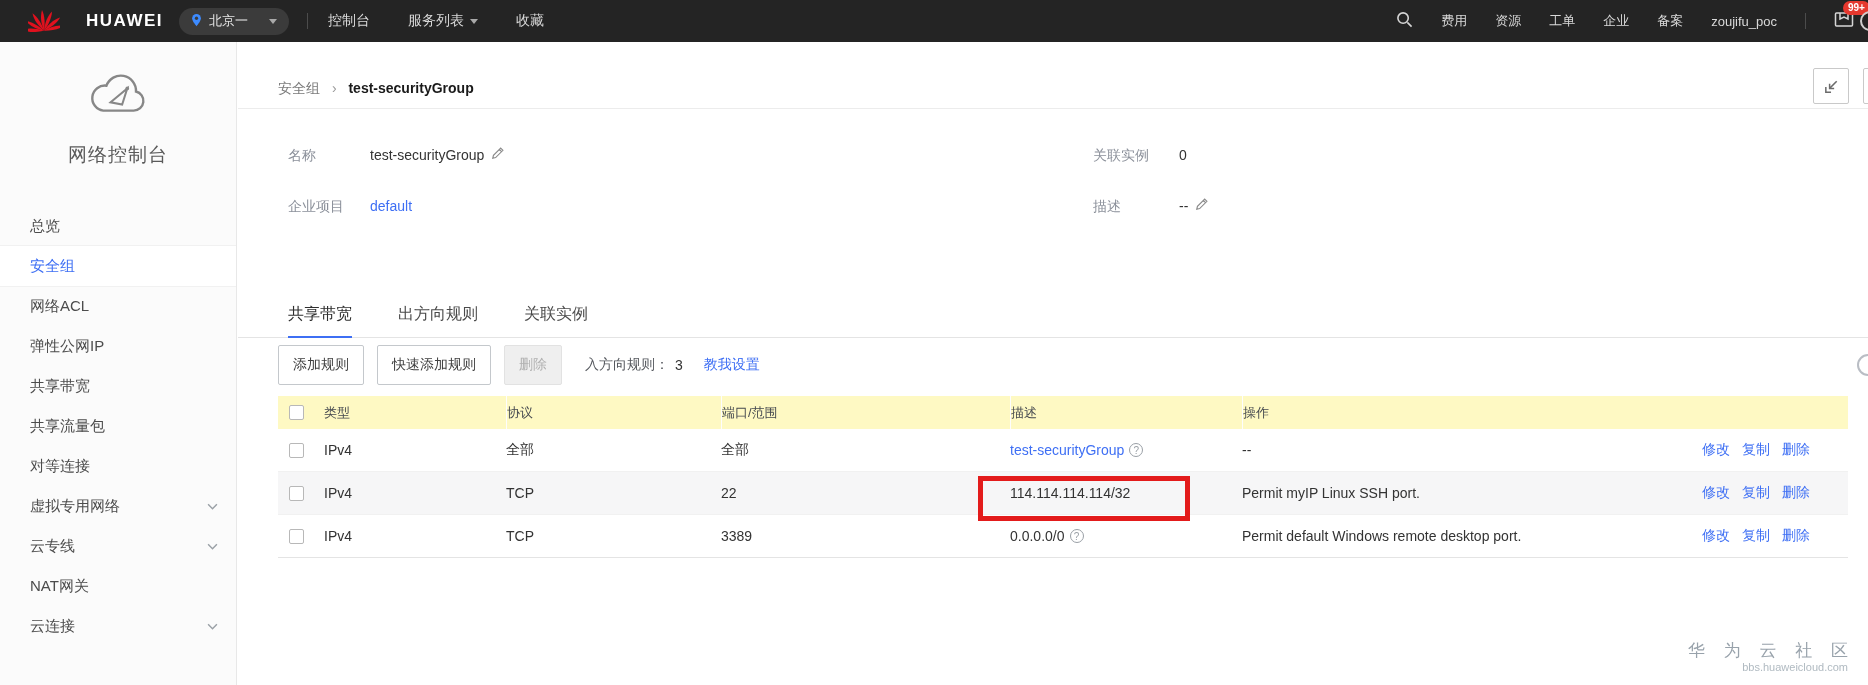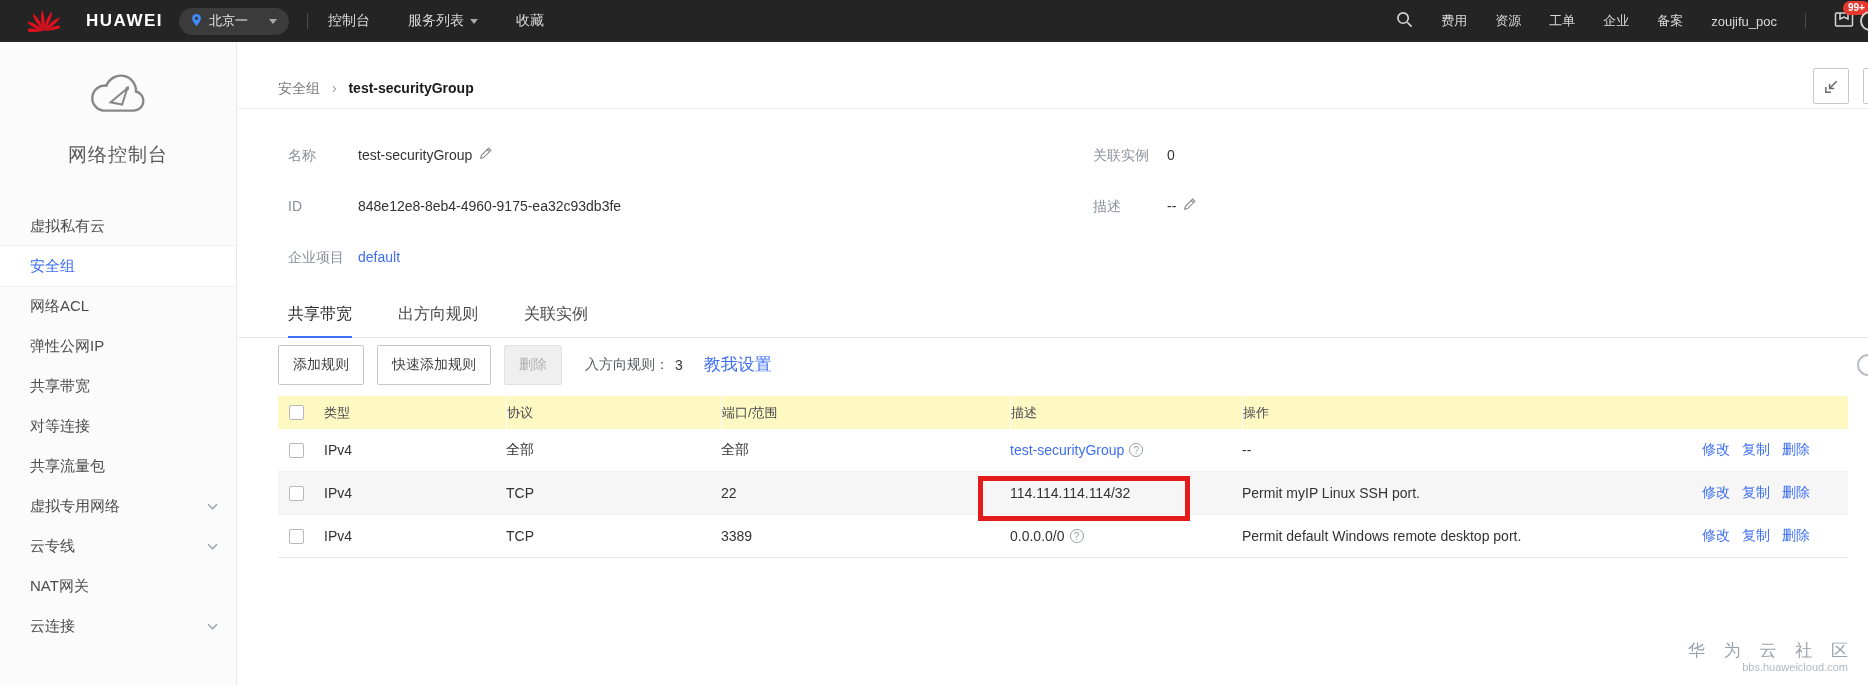--- a/index.html
+++ b/index.html
@@ -45,39 +45,39 @@
   .crumb-bar { height:67px; border-bottom:1px solid #ececec; padding:38px 0 0 40px; font-size:14px; position:relative; }
   .crumb-parent { color:#7b7b7b; cursor:pointer; }
   .crumb-sep { color:#9a9a9a; margin:0 8px; }
   .crumb-current { color:#1a1a1a; font-weight:bold; }
   .crumb-actions { position:absolute; top:26px; right:19px; display:flex; gap:8px; }
   .icon-btn { width:36px; height:36px; background:#fff; border:1px solid #c9c9c9; border-radius:2px;
               display:flex; align-items:center; justify-content:center; cursor:pointer; }
   .icon-btn.cut { position:absolute; left:1625px; top:26px; }
 
   .details { position:relative; padding:36px 0 0 50px; height:158px; font-size:14px; }
-  .d-row { line-height:20px; margin-bottom:31px; display:flex; align-items:center; }
+  .d-row { line-height:20px; margin-bottom:31px; display:flex; align-items:center;gap:12px; }
   .d-label { display:inline-block; width:70px; color:#8b909a; flex:0 0 70px; }
   .d-value { color:#333; display:inline-flex; align-items:center; gap:7px; }
   .d-link { color:var(--accent,#3e6ff4); cursor:pointer; }
   .detail-right { position:absolute; left:855px; top:36px; }
   .detail-right .d-label { width:74px; flex:0 0 74px; }
 
   .tabs { margin:37px 0 0 0; padding-left:50px; display:flex; gap:46px; border-bottom:1px solid #e4e4e4; }
   .tab { font-size:16px; color:#4a4a4a; padding-bottom:13px; cursor:pointer; position:relative; line-height:20px; }
   .tab.active { color:#2e2e2e; }
   .tab.active::after { content:""; position:absolute; left:0; right:0; bottom:-1px; height:2px; background:var(--accent,#3e6ff4); }
 
   .toolbar { margin:10px 0 0 40px; height:33px; display:flex; align-items:center; gap:13px; position:relative; }
   .btn { height:40px; padding:0 14px; background:#fff; border:1px solid #c4c8cc; border-radius:2px;
          font-size:14px; color:#404040; display:inline-flex; align-items:center; cursor:pointer; }
   .btn.disabled { background:#efefef; border-color:#e2e2e2; color:#b0b0b0; cursor:default; }
   .count-wrap { margin-left:10px; font-size:14px; color:#55585e; display:flex; gap:6px; align-items:center; }
   .count-num { color:#333; }
-  .tutorial { color:var(--accent,#3e6ff4); margin-left:8px; cursor:pointer; font-size:17px; }
+  .tutorial { color:var(--accent,#3e6ff4); margin-left:8px; cursor:pointer; font-size:14px; }
   .partial-circle-toolbar { position:absolute; right:-11px; top:6px; width:22px; height:22px;
          border:2px solid #b9bdc4; border-radius:50%; }
 
   .rule-table { margin:15px 20px 0 40px; }
   .tgrid { display:grid; grid-template-columns:46px 182px 215px 289px 232px 460px 1fr; align-items:center; }
   .thead { height:33px; background:#fef9c3; font-size:13px; color:#45494f; }
   .th-cell { padding-left:0; height:33px; display:flex; align-items:center; }
   .th-cell.sep { border-left:1px solid #fdfdfd; }
   .th-check { padding-left:11px; }
   .trow { height:43px; font-size:14px; color:#333; border-bottom:1px solid #f1f1f1; background:#fff; }
@@ -183,39 +183,39 @@
         <svg width="68" height="48" viewBox="0 0 72 52" fill="none" stroke="#878787" stroke-width="2.6">
           <path d="M20 44h33a10.5 10.5 0 0 0 2.5-20.7A16.5 16.5 0 0 0 23.5 17 11.5 11.5 0 0 0 20 44z"></path>
           <path d="M28 35 L46 20 L40.5 37.5 Z" stroke-width="2.2"></path>
           <circle cx="46" cy="20" r="2" fill="#878787" stroke="none"></circle>
         </svg>
       </span>
       <div class="console-title">网络控制台</div>
     </div>
     <div class="side-menu" id="side-menu">
         <div class="side-item">
-          <span>虚拟私有云</span>
+          <span>总览</span>
         </div>
         <div class="side-item selected">
           <span>安全组</span>
         </div>
         <div class="side-item">
           <span>网络ACL</span>
         </div>
         <div class="side-item">
           <span>弹性公网IP</span>
         </div>
         <div class="side-item">
           <span>共享带宽</span>
         </div>
         <div class="side-item">
+          <span>共享流量包</span>
+        </div>
+        <div class="side-item">
           <span>对等连接</span>
-        </div>
-        <div class="side-item">
-          <span>共享流量包</span>
         </div>
         <div class="side-item">
           <span>虚拟专用网络</span>
           <svg width="11" height="7" viewBox="0 0 10 6">
             <path d="M1 1l4 4 4-4" fill="none" stroke="#9aa0a6" stroke-width="1.3"></path>
           </svg>
         </div>
         <div class="side-item">
           <span>云专线</span>
           <svg width="11" height="7" viewBox="0 0 10 6">
@@ -260,26 +260,20 @@
         <span class="d-value">
           <span>test-securityGroup</span>
           <span>
             <svg width="14" height="14" viewBox="0 0 16 16" fill="none" stroke="#8a8a8a" stroke-width="1.3">
                 <path d="M11.1 2.4l2.5 2.5-8.3 8.3-3.3.8.8-3.3zM9.5 4l2.5 2.5"></path>
               </svg>
           </span>
         </span>
       </div>
       <div class="d-row">
-        <span class="d-label">ID</span>
-        <span class="d-value">
-            <span>848e12e8-8eb4-4960-9175-ea32c93db3fe</span>
-          </span>
-      </div>
-      <div class="d-row">
         <span class="d-label">企业项目</span>
         <span class="d-value">
             <span class="d-link">default</span>
           </span>
       </div>
 
       <div class="detail-right">
         <div class="d-row">
           <span class="d-label">关联实例</span>
           <span class="d-value">

